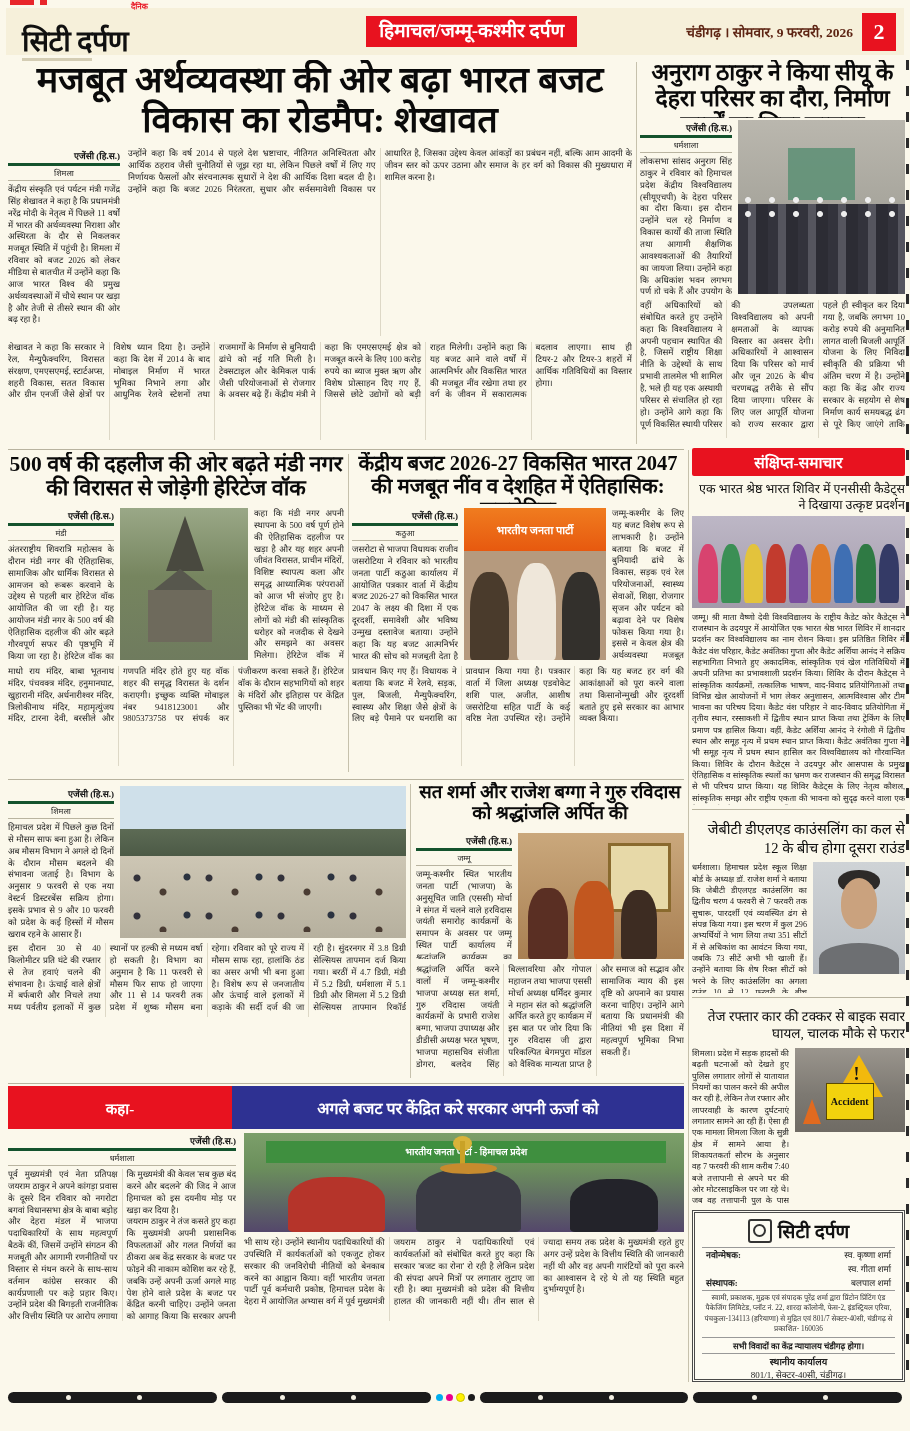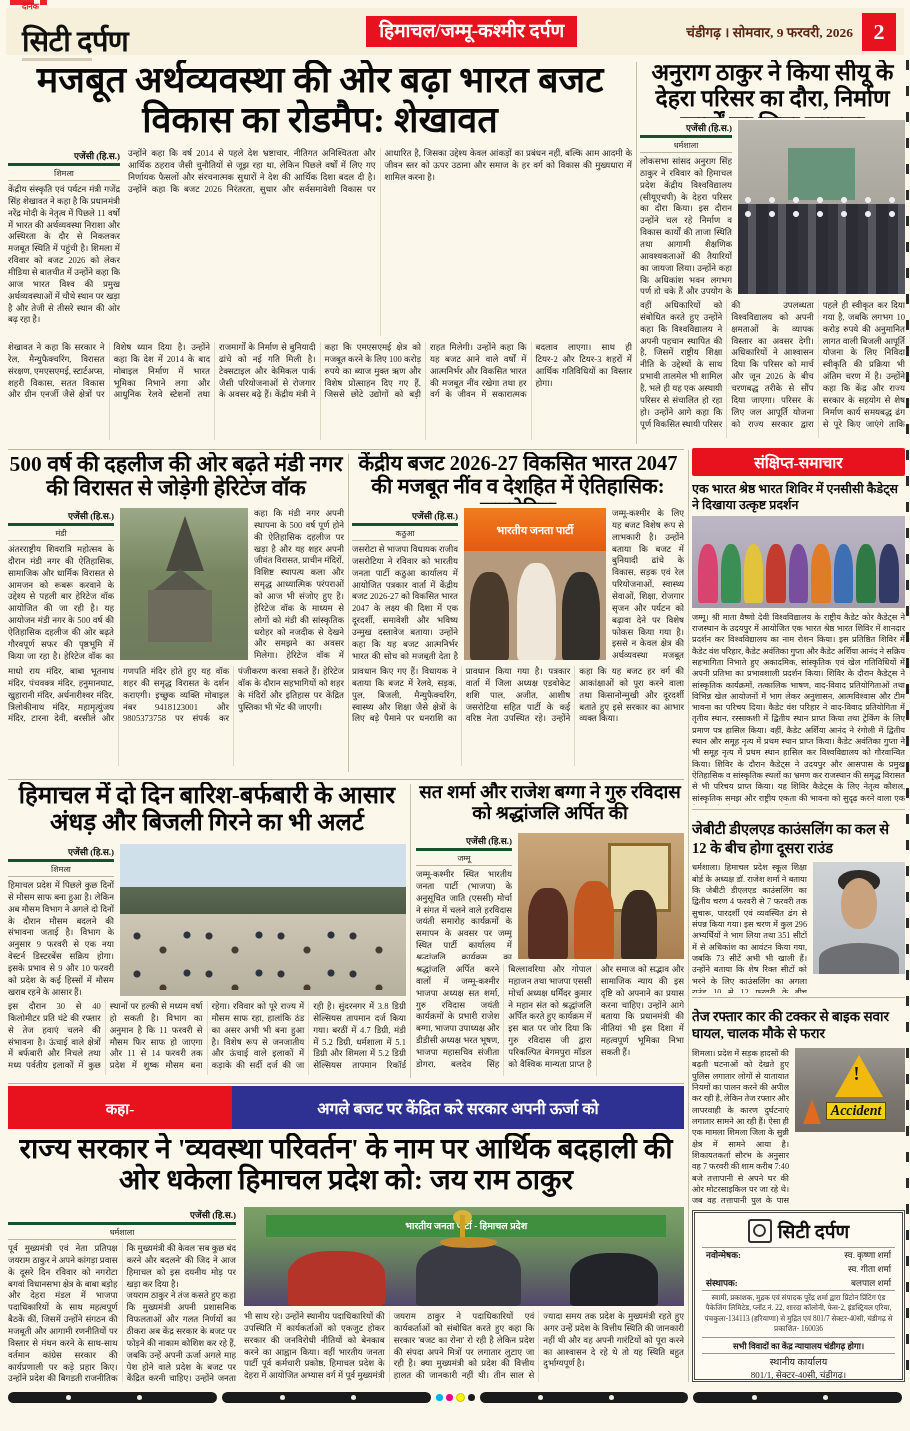--- a/index.html
+++ b/index.html
@@ -2,21 +2,21 @@
 <html><head>
 <meta charset="utf-8">
 <style>
   html,body{margin:0;padding:0;}
   body{font-family:"Liberation Serif","DejaVu Serif",serif;background:#e9e6da;}
   .page{position:relative;width:910px;height:1431px;margin:0 auto;background:#fbf8eb;overflow:hidden;}
   .pmark{position:absolute;background:#e8262b;}
   
   .masthead{position:absolute;left:6px;top:8px;width:898px;height:47px;background:#f6f0da;display:flex;align-items:center;}
   .logo-wrap{padding-left:16px;width:235px;line-height:1;}
-  .logo-kicker{display:block;font-size:8px;color:#e8121f;font-weight:700;margin-bottom:16px;}
+  .logo-kicker{display:block;font-size:8px;color:#e8121f;font-weight:700;margin-bottom:16px;text-align:center;}
   .logo-text{font-size:29px;font-weight:800;color:#101010;letter-spacing:-0.5px;}
   .logo-tag{display:block;width:70px;height:3px;background:#d4cdb4;margin-top:2px;}
   .edition-badge{margin:0 auto;background:#e8121f;color:#fff;font-size:19px;font-weight:700;padding:5px 13px;line-height:1.1;}
   .mast-right{display:flex;align-items:center;gap:9px;padding-right:8px;}
   .date-line{font-size:13.5px;font-weight:700;color:#5d2413;}
   .pagenum{width:34px;height:38px;background:#e8121f;color:#fff;font-size:22px;font-weight:800;display:flex;align-items:center;justify-content:center;}
   
   .hl{font-weight:800;color:#0a0a0a;text-align:center;line-height:1.12;overflow:hidden;}
   .agency{font-weight:700;font-size:9px;text-align:right;border-bottom:3px solid #14532d;padding:1px 0;color:#111;}
   .place{font-size:8px;text-align:center;border-bottom:1px solid #b9b4a0;padding:1px 0 2px;margin-bottom:3px;color:#222;}
@@ -65,21 +65,21 @@
   .kicker-label{width:224px;background:#e8121f;color:#fff;font-weight:700;font-size:15px;display:flex;align-items:center;justify-content:center;}
   .kicker-bar{flex:1;background:#2e3192;color:#fff;font-weight:700;font-size:16px;display:flex;align-items:center;justify-content:center;}
   .art-jairam .hl{font-size:28px;height:70px;margin-top:4px;}
   .a7-grid{display:flex;gap:8px;height:188px;margin-top:4px;}
   .a7-left{width:228px;overflow:hidden;}
   .a7-right{flex:1;display:flex;flex-direction:column;gap:5px;overflow:hidden;}
   .a7-bottom{height:84px;}
   
   .rail{position:absolute;left:692px;top:448px;width:213px;height:934px;display:flex;flex-direction:column;overflow:hidden;}
   .brief-head{background:#e8121f;color:#fff;text-align:center;font-size:15.5px;font-weight:700;padding:3px 0;border-radius:2px;}
-  .rail-hl{font-weight:700;color:#0e0e0e;line-height:1.28;overflow:hidden;}
+  .rail-hl{font-weight:400;color:#0e0e0e;line-height:1.28;overflow:hidden;text-align:right;}
   .ncc-hl{font-size:12.5px;margin:5px 0 3px;height:34px;}
   .jbt-hl{font-size:14.5px;margin:6px 0 3px;height:42px;}
   .acc-hl{font-size:13.5px;margin:6px 0 3px;height:40px;}
   .rail .bt{font-size:8.2px;}
   .ncc-body{height:208px;margin-top:4px;}
   .jbt-wrap{height:140px;overflow:hidden;}
   .acc-wrap{height:168px;overflow:hidden;}
   .rail-div{height:1px;background:#b8b39f;margin:4px 0;}
   
   .photo{position:relative;overflow:hidden;background:#c8c2b2;flex-shrink:0;}
@@ -103,39 +103,39 @@
   .por-hair{position:absolute;top:7%;left:27%;width:46%;height:20%;background:#2d2a28;border-radius:50%;}
   .por-head{position:absolute;top:14%;left:30%;width:40%;height:45%;background:#caa27e;border-radius:50% 50% 46% 46%;}
   .por-shoulders{position:absolute;bottom:0;left:6%;width:88%;height:28%;background:#6d6f72;border-radius:50% 50% 0 0;}
   .photo-ridge{flex:1;height:152px;background:linear-gradient(180deg,#cfe0ea 0%,#cfe0ea 28%,#5d6b55 28%,#4c5a46 46%,#cdc6b4 46%,#b6b09e 100%);}
   .ridge-walkers{position:absolute;bottom:4%;left:3%;right:3%;height:42%;background-image:radial-gradient(circle at 8px 10px,#33323b 3px,transparent 4px),radial-gradient(circle at 34px 24px,#4a3c33 3px,transparent 4px),radial-gradient(circle at 58px 9px,#2b3340 3px,transparent 4px);background-size:72px 38px;}
   .photo-tribute{flex:1;height:126px;background:linear-gradient(180deg,#caa87c 0%,#a87f52 100%);}
   .trib-frame{position:absolute;top:8%;right:8%;width:34%;height:50%;background:#e7d9a8;border:3px solid #8a6a2e;}
   .photo-accident{float:right;width:110px;height:84px;margin:0 0 4px 6px;background:linear-gradient(180deg,#9a958d 0%,#7d7972 55%,#6f6b64 100%);position:relative;overflow:hidden;}
   .acc-tri{position:absolute;left:36%;top:8%;width:0;height:0;border-left:24px solid transparent;border-right:24px solid transparent;border-bottom:42px solid #f2b90d;}
   .acc-bang{position:absolute;left:calc(36% + 19px);top:16px;color:#161616;font-weight:800;font-size:18px;}
-  .acc-label{position:absolute;left:28%;bottom:14%;background:#f2d20d;color:#111;font-weight:700;font-size:14px;padding:0 4px;border:1px solid #5b4a00;font-style:italic;}
+  .acc-label{position:absolute;left:28%;bottom:14%;background:#f2d20d;color:#111;font-weight:700;font-size:10px;padding:12px 4px;border:1px solid #5b4a00;}
   .acc-cone{position:absolute;left:7%;bottom:10%;width:0;height:0;border-left:9px solid transparent;border-right:9px solid transparent;border-bottom:25px solid #e06a1f;}
   .photo-rally{width:100%;height:99px;background:linear-gradient(180deg,#7c9f6a 0%,#6b8f5c 35%,#54476b 100%);position:relative;overflow:hidden;}
   .rally-banner{position:absolute;top:8%;left:5%;right:4%;height:22%;background:#3f8f3f;color:#fff;font-size:9.5px;font-weight:700;display:flex;align-items:center;justify-content:center;overflow:hidden;}
   .mace{position:absolute;left:49%;top:8%;width:5px;height:56%;background:#c9a227;}
   .mace-head{position:absolute;left:calc(49% - 7px);top:3%;width:19px;height:15px;background:#d9b33a;border-radius:50%;}
   .turban{position:absolute;left:44.5%;top:30%;width:13%;height:11%;background:#c78b2e;border-radius:50%;z-index:2;}
   
   .contact-box{border:3px double #4a4a4a;background:#fdfbf2;padding:5px 7px;margin-top:5px;height:168px;overflow:hidden;}
   .cb-head{display:flex;align-items:center;justify-content:center;gap:6px;border-bottom:1px solid #999;padding-bottom:3px;}
   .cb-logo-icon{width:20px;height:20px;border:2px solid #333;border-radius:3px;display:flex;align-items:center;justify-content:center;}
   .cb-logo-icon i{display:block;width:9px;height:9px;border:2px solid #333;border-radius:50%;}
   .cb-logo-text{font-size:19px;font-weight:800;color:#111;}
   .cb-row{display:flex;justify-content:space-between;font-size:8.8px;padding:1px 4px;color:#222;}
   .cb-row b{font-weight:700;}
   .cb-imprint{font-size:7.3px;text-align:center;border-top:1px solid #999;border-bottom:1px solid #999;padding:2px 0;line-height:1.45;color:#333;}
   .cb-jur{font-size:8.4px;font-weight:700;text-align:center;padding:2px 0;border-bottom:1px solid #999;color:#222;}
   .cb-center{text-align:center;font-size:9px;color:#222;line-height:1.35;padding-top:2px;}
-  .cb-office-title{font-weight:400;font-size:9.5px;}
+  .cb-office-title{font-weight:700;font-size:9.5px;}
   
   .regmarks{position:absolute;left:8px;top:1392px;width:894px;height:11px;display:flex;align-items:center;gap:5px;}
   .regbar{flex:1;height:11px;background:#1b1b1b;border-radius:6px;position:relative;}
   .regbar i{position:absolute;top:3px;width:5px;height:5px;border-radius:50%;background:#f2efe2;}
   .regbar i.d1{left:28%;} .regbar i.d2{left:62%;}
   .regdots{display:flex;gap:3px;align-items:center;}
   .regdots i{width:7px;height:7px;border-radius:50%;display:block;}
   .fold-marks{position:absolute;left:906px;top:60px;width:3px;height:1322px;background:repeating-linear-gradient(180deg,#2b2b2b 0 10px,transparent 10px 26px);}
 </style>
 </head>
@@ -226,21 +226,20 @@
       </div>
       <div class="a3-right bt" style="height:152px;">जम्मू-कश्मीर के लिए यह बजट विशेष रूप से लाभकारी है। उन्होंने बताया कि बजट में बुनियादी ढांचे के विकास, सड़क एवं रेल परियोजनाओं, स्वास्थ्य सेवाओं, शिक्षा, रोजगार सृजन और पर्यटन को बढ़ावा देने पर विशेष फोकस किया गया है। इससे न केवल क्षेत्र की अर्थव्यवस्था मजबूत होगी बल्कि स्थानीय युवाओं के लिए नए अवसर भी सृजित होंगे। जम्मू-कश्मीर के संदर्भ में उन्होंने कहा कि केंद्र सरकार क्षेत्र के विकास के प्रति पूरी तरह प्रतिबद्ध है और ब्लॉक से लेकर पंचायत स्तर तक विकास कार्य लगातार जारी हैं।</div>
     </div>
     <div class="a3-bottom bt cols3">प्रावधान किए गए हैं। विधायक ने बताया कि बजट में रेलवे, सड़क, पुल, बिजली, मैन्युफैक्चरिंग, स्वास्थ्य और शिक्षा जैसे क्षेत्रों के लिए बड़े पैमाने पर धनराशि का प्रावधान किया गया है। पत्रकार वार्ता में जिला अध्यक्ष एडवोकेट शशि पाल, अजीत, आशीष जसरोटिया सहित पार्टी के कई वरिष्ठ नेता उपस्थित रहे। उन्होंने कहा कि यह बजट हर वर्ग की आकांक्षाओं को पूरा करने वाला तथा किसानोन्मुखी और दूरदर्शी बताते हुए इसे सरकार का आभार व्यक्त किया।</div>
   </section>
 
   <div class="vrule" style="left:348px;top:454px;height:318px;"></div>
   <div class="hrule" style="left:8px;top:779px;width:676px;"></div>
 
   <section class="art-weather">
-    <div class="hl">हिमाचल में दो दिन बारिश-बर्फबारी के आसार अंधड़ और बिजली गिरने का भी अलर्ट</div>
     <div class="a5-grid">
       <div class="a5-left">
         <div class="agency">एजेंसी (हि.स.)</div>
         <div class="place">शिमला</div>
         <div class="bt" style="height:124px;">हिमाचल प्रदेश में पिछले कुछ दिनों से मौसम साफ बना हुआ है। लेकिन अब मौसम विभाग ने अगले दो दिनों के दौरान मौसम बदलने की संभावना जताई है। विभाग के अनुसार 9 फरवरी से एक नया वेस्टर्न डिस्टरबेंस सक्रिय होगा। इसके प्रभाव से 9 और 10 फरवरी को प्रदेश के कई हिस्सों में मौसम खराब रहने के आसार हैं।
 मौसम विभाग ने बताया है कि 10 फरवरी को इस सिस्टम का असर अधिक रहेगा और इस दिन कुछ स्थानों पर अंधड़, बिजली गिरने और तेज हवाओं को लेकर येलो अलर्ट जारी किया गया है।</div>
       </div>
       <div class="photo photo-ridge">
         <div class="ridge-walkers"></div>
       </div>
@@ -267,21 +266,20 @@
   </section>
 
   <div class="vrule" style="left:410px;top:784px;height:294px;"></div>
   <div class="hrule" style="left:8px;top:1083px;width:676px;"></div>
 
   <section class="art-jairam">
     <div class="kicker-row">
       <div class="kicker-label">कहा-</div>
       <div class="kicker-bar">अगले बजट पर केंद्रित करे सरकार अपनी ऊर्जा को</div>
     </div>
-    <div class="hl">राज्य सरकार ने 'व्यवस्था परिवर्तन' के नाम पर आर्थिक बदहाली की ओर धकेला हिमाचल प्रदेश को: जय राम ठाकुर</div>
     <div class="a7-grid">
       <div class="a7-left">
         <div class="agency">एजेंसी (हि.स.)</div>
         <div class="place">धर्मशाला</div>
         <div class="bt cols2" style="height:160px;">पूर्व मुख्यमंत्री एवं नेता प्रतिपक्ष जयराम ठाकुर ने अपने कांगड़ा प्रवास के दूसरे दिन रविवार को नगरोटा बगवां विधानसभा क्षेत्र के बाबा बड़ोह और देहरा मंडल में भाजपा पदाधिकारियों के साथ महत्वपूर्ण बैठकें कीं, जिसमें उन्होंने संगठन की मजबूती और आगामी रणनीतियों पर विस्तार से मंथन करने के साथ-साथ वर्तमान कांग्रेस सरकार की कार्यप्रणाली पर कड़े प्रहार किए। उन्होंने प्रदेश की बिगड़ती राजनीतिक और वित्तीय स्थिति पर आरोप लगाया कि मुख्यमंत्री की केवल 'सब कुछ बंद करने और बदलने' की जिद ने आज हिमाचल को इस दयनीय मोड़ पर खड़ा कर दिया है।
 जयराम ठाकुर ने तंज कसते हुए कहा कि मुख्यमंत्री अपनी प्रशासनिक विफलताओं और गलत निर्णयों का ठीकरा अब केंद्र सरकार के बजट पर फोड़ने की नाकाम कोशिश कर रहे हैं, जबकि उन्हें अपनी ऊर्जा अगले माह पेश होने वाले प्रदेश के बजट पर केंद्रित करनी चाहिए। उन्होंने जनता को आगाह किया कि सरकार अपनी नाकामियों का बोझ आम आदमी पर डालने की तैयारी में है।</div>
       </div>
       <div class="a7-right">
         <div class="photo photo-rally">
           <div class="rally-banner">भारतीय जनता पार्टी - हिमाचल प्रदेश</div>

